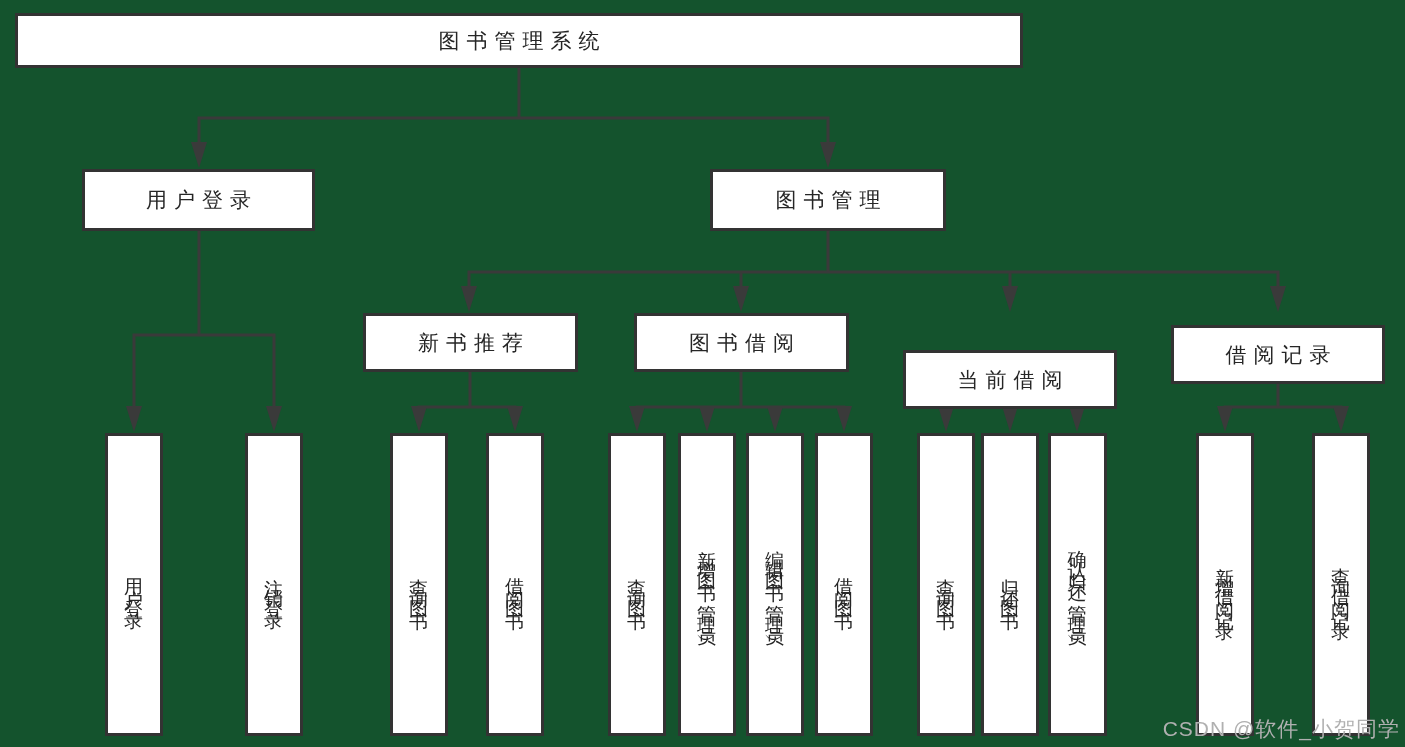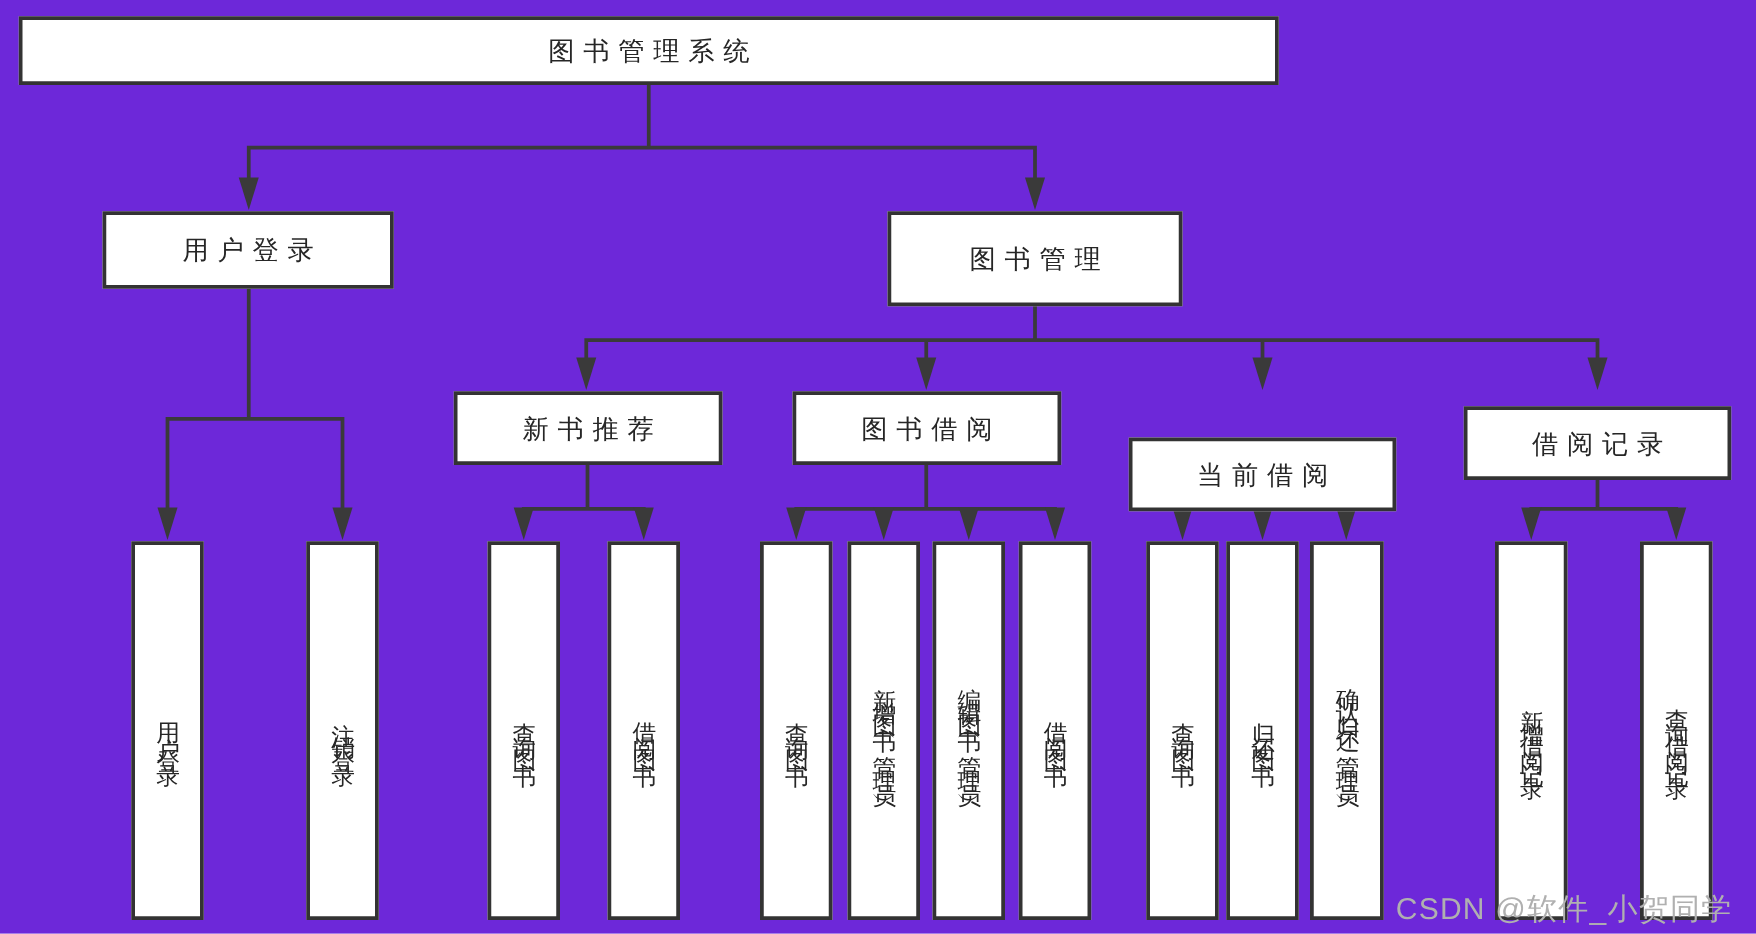--- a/index.html
+++ b/index.html
@@ -1,20 +1,20 @@
 <!DOCTYPE html>
 <html><head>
 <meta charset="utf-8">
 <style>
   html, body { margin: 0; padding: 0; background: #ffffff; }
   #canvas {
     position: relative;
     width: 1405px;
     height: 747px;
-    background: #6d28d9;
+    background: #14532d;
     font-family: "Liberation Sans", "DejaVu Sans", sans-serif;
     overflow: hidden;
   }
   #connectors {
     position: absolute;
     left: 0; top: 0;
     width: 1405px; height: 747px;
     z-index: 0;
   }
   .hbox {
@@ -44,23 +44,23 @@
     align-items: center;
     justify-content: center;
     font-size: 19px;
     letter-spacing: 11px;
     color: #262626;
     line-height: 1;
     z-index: 1;
   }
   #watermark {
     position: absolute;
-    right: 19px;
+    right: 5px;
     bottom: 4px;
-    font-size: 24px;
+    font-size: 21px;
     color: #b0b0b0;
     letter-spacing: 1px;
     z-index: 2;
     white-space: nowrap;
   }
 </style>
 </head>
 <body>
 
 <div id="canvas">
@@ -95,21 +95,21 @@
       <polygon points="1002,406 1018,406 1010,432"></polygon>
       <polygon points="1069,406 1085,406 1077,432"></polygon>
       <polygon points="1217,406 1233,406 1225,432"></polygon>
       <polygon points="1333,406 1349,406 1341,432"></polygon>
     </g>
   </svg>
 
   <div class="hbox" style="left:15px; top:13px; width:1008px; height:55px;">图书管理系统</div>
 
   <div class="hbox" style="left:82px; top:169px; width:233px; height:62px;">用户登录</div>
-  <div class="hbox" style="left:710px; top:169px; width:236px; height:76px;">图书管理</div>
+  <div class="hbox" style="left:710px; top:169px; width:236px; height:62px;">图书管理</div>
 
   <div class="hbox" style="left:363px; top:313px; width:215px; height:59px;">新书推荐</div>
   <div class="hbox" style="left:634px; top:313px; width:215px; height:59px;">图书借阅</div>
   <div class="hbox" style="left:903px; top:313px; width:214px; height:59px;margin-top:37px;">当前借阅</div>
   <div class="hbox" style="left:1171px; top:325px; width:214px; height:59px;">借阅记录</div>
 
   <div class="vbox" style="left:105px; width:58px;">用户登录</div>
   <div class="vbox" style="left:245px; width:58px;">注销登录</div>
 
   <div class="vbox" style="left:390px; width:58px;">查询图书</div>

